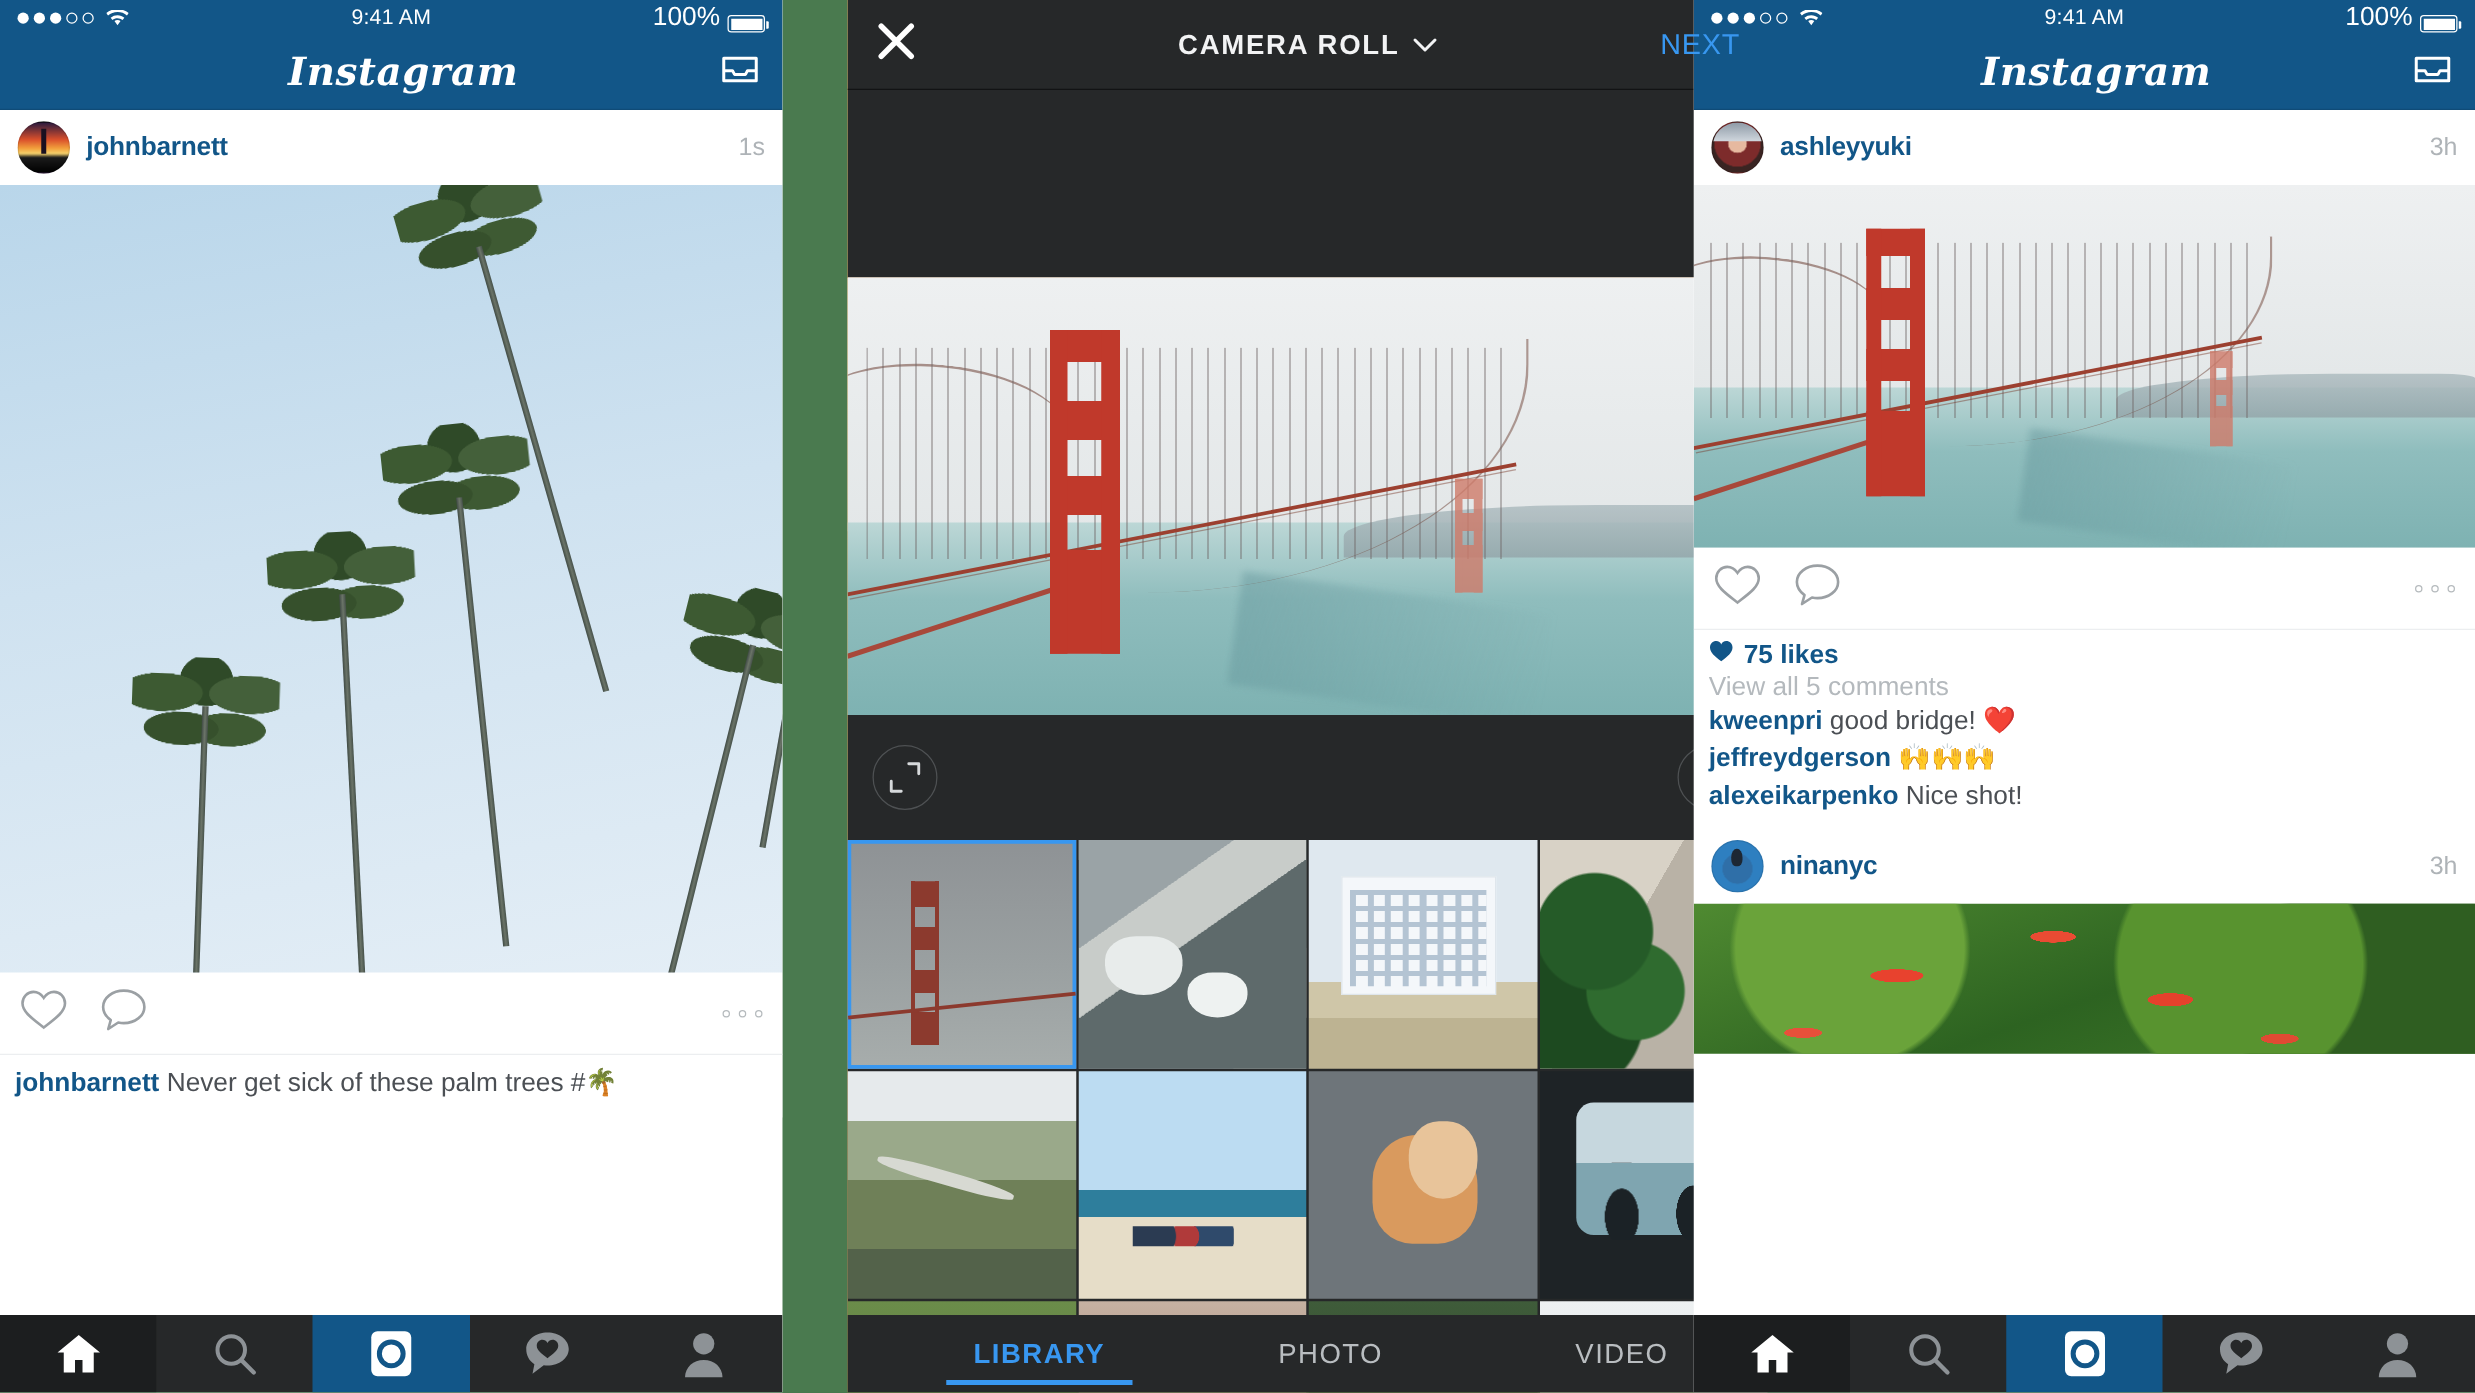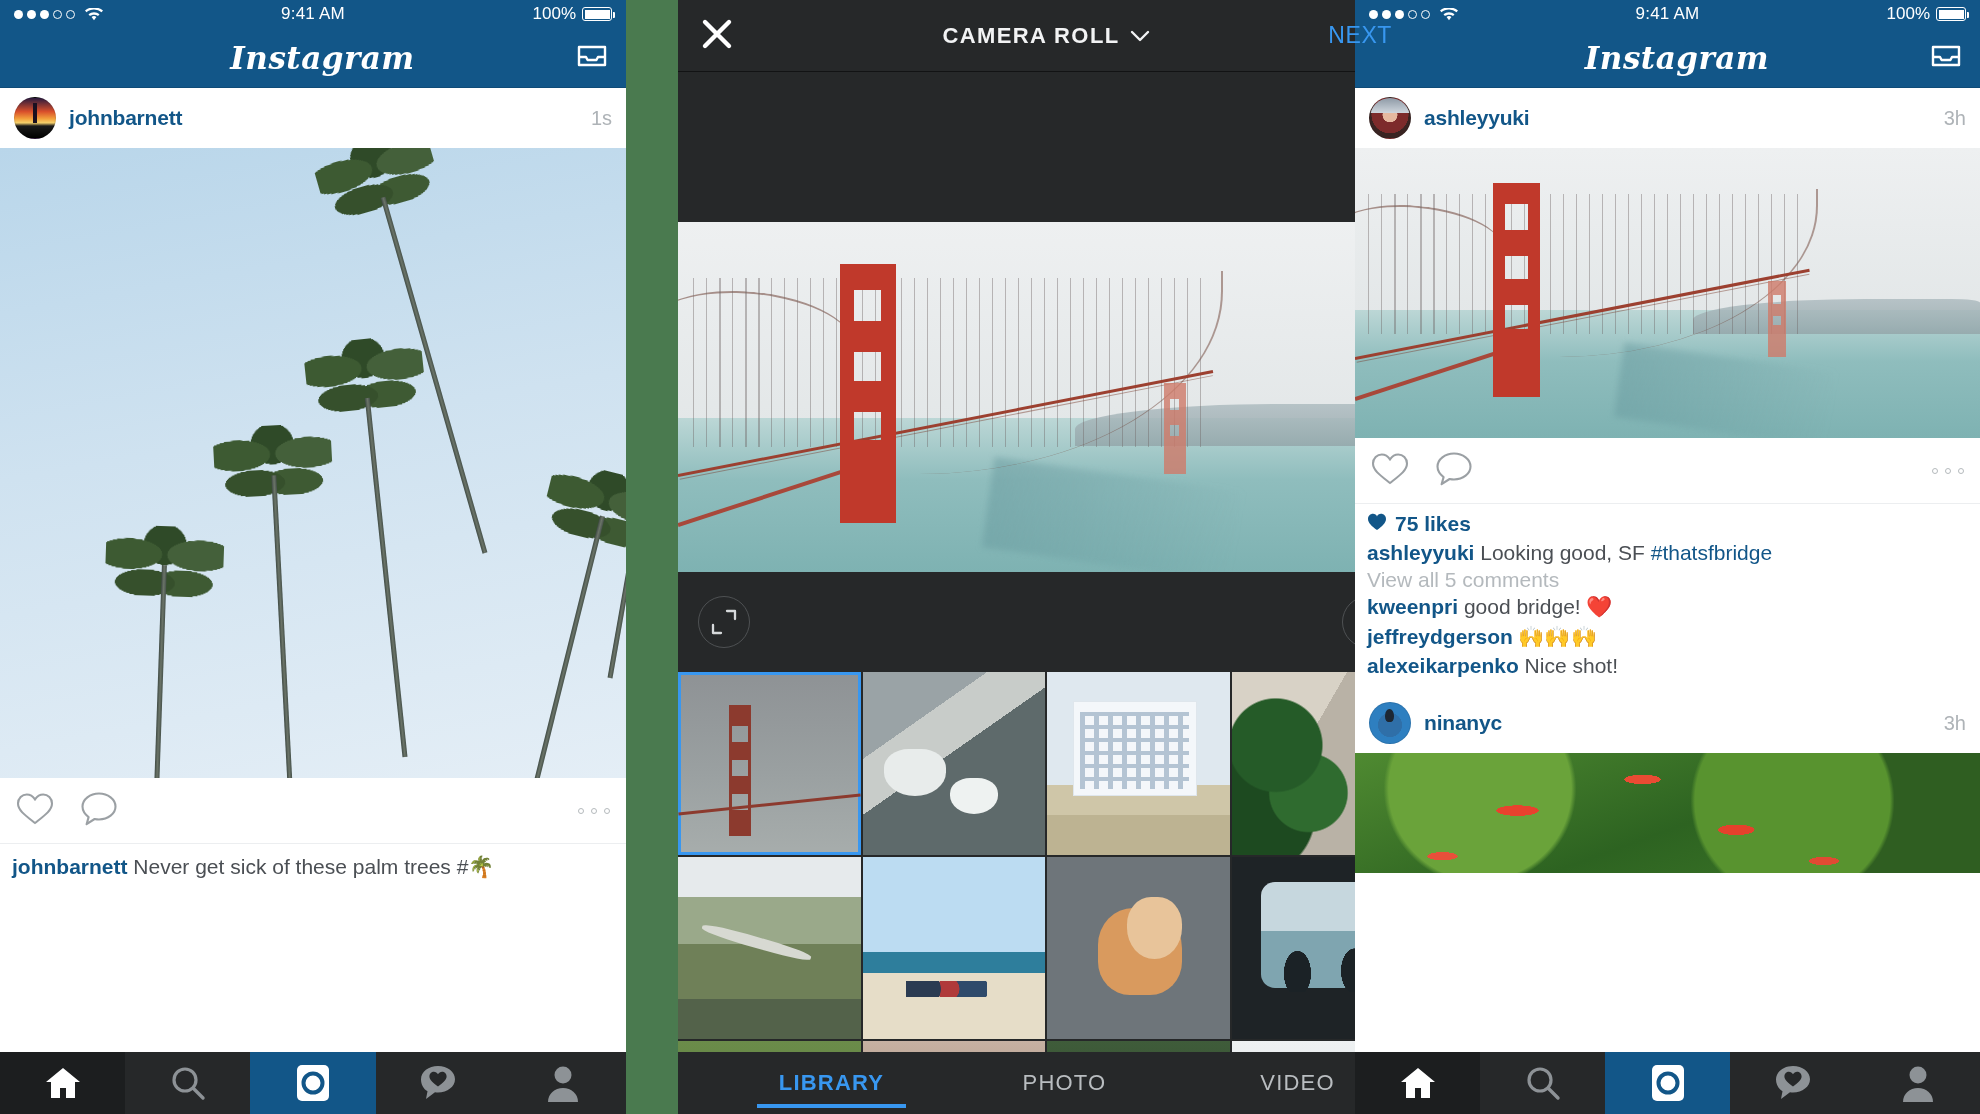--- a/index.html
+++ b/index.html
@@ -27,21 +27,21 @@
   }
   .sb-left { display: flex; align-items: center; gap: 6px; }
   .dots { display: flex; gap: 4px; align-items: center; }
   .dot { width: 9px; height: 9px; border-radius: 50%; background: #fff; }
   .dot.hollow { background: transparent; border: 1.5px solid #fff; }
   .wifi { position: relative; width: 18px; height: 14px; margin-left: 4px; }
   .sb-time {
     position: absolute; left: 0; right: 0; text-align: center;
     font-size: 17px; font-weight: 400; letter-spacing: .2px;
   }
-  .sb-right { margin-left: auto; display: flex; align-items: center; gap: 6px; font-size: 17px; }
+  .sb-right { margin-left: auto; display: flex; align-items: flex-end; gap: 6px; font-size: 21px; }
   .battery {
     width: 30px; height: 14px; border: 1.5px solid #fff; border-radius: 3px;
     position: relative; padding: 1.5px;
   }
   .battery::after {
     content: ""; position: absolute; right: -4px; top: 4px;
     width: 2.5px; height: 6px; background: #fff; border-radius: 0 1px 1px 0;
   }
   .battery i { display: block; width: 100%; height: 100%; background: #fff; }
 
@@ -627,24 +627,20 @@
 
     <div class="caption-wrap">
       <div class="likes">
         <span>
           <svg width="20" height="18" viewBox="0 0 20 18">
               <path d="M10 17C4.8 13 1 9.9 1 5.9 1 2.9 3.3.8 6 .8c1.9 0 3.5 1.1 4 2.7C10.5 1.9 12.1.8 14 .8c2.7 0 5 2.1 5 5.1 0 4-3.8 7.1-9 11.1z" fill="#125688"></path>
             </svg>
         </span>
         <span>75 likes</span>
       </div>
-      <div class="cline">
-        <span class="u">ashleyyuki</span>
-        <span>Looking good, SF </span><span class="tag">#thatsfbridge</span>
-      </div>
       <div class="viewall">View all 5 comments</div>
       <div class="cline">
         <span class="u">kweenpri</span>
         <span>good bridge! ❤️</span>
       </div>
       <div class="cline">
         <span class="u">jeffreydgerson</span>
         <span>🙌🙌🙌</span>
       </div>
       <div class="cline">

